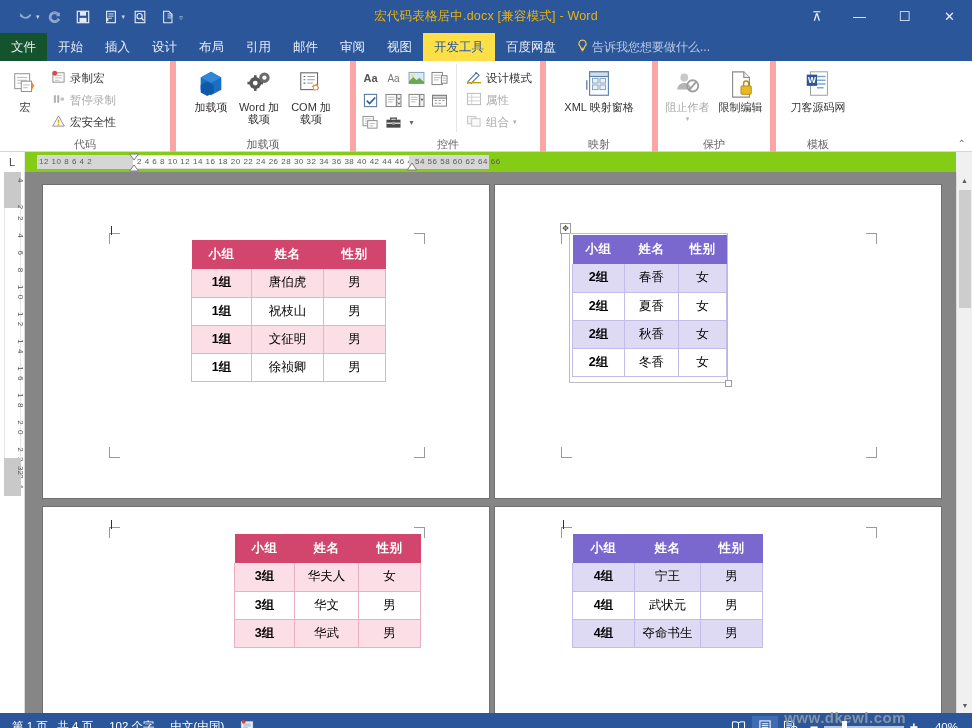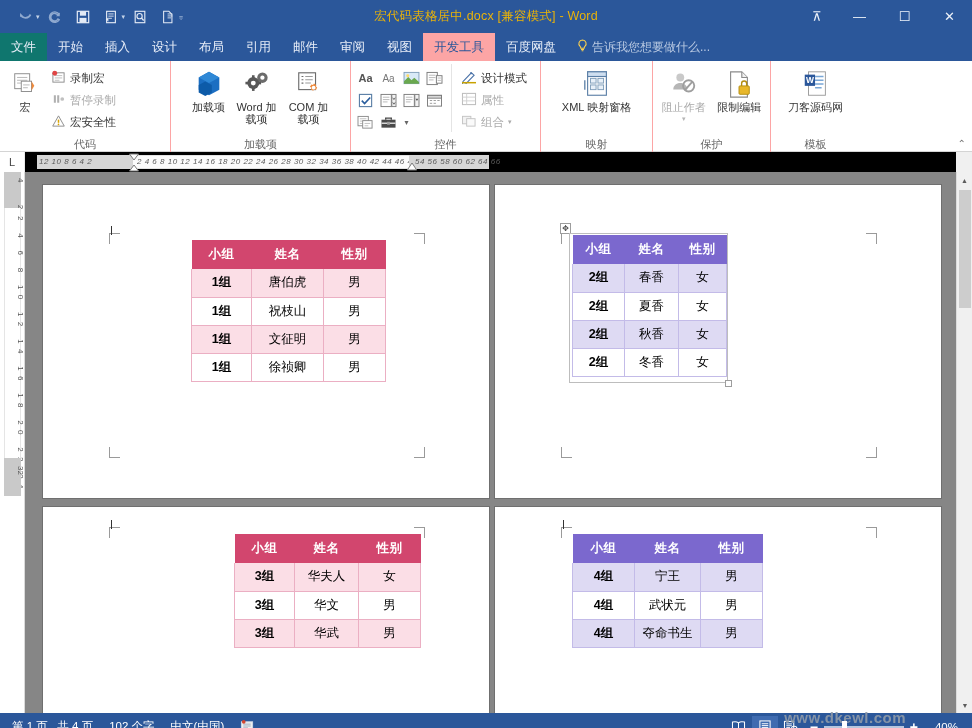--- a/index.html
+++ b/index.html
@@ -42,22 +42,22 @@
   
   .tabbar {
     height: 28px; background: #2B579A;
     display: flex; align-items: flex-end; position: relative;
   }
   .tab {
     height: 28px; padding: 0 11px;
     display: flex; align-items: center;
     color: #e8eef8; font-size: 12.5px; white-space: nowrap;
   }
-  .tab.file { background: #0f766e; }
-  .tab.active { background: #fca5a5; color: #2B579A; }
+  .tab.file { background: #14532d; }
+  .tab.active { background: #fde047; color: #2B579A; }
   .tellme {
     display: flex; align-items: center; gap: 4px;
     color: #b9c9e2; font-size: 12px; padding: 0 10px; height: 28px;
   }
   .bulb { color: #ffd24d; font-size: 12px; }
   .tab-right { margin-left: auto; display: flex; align-items: center; height: 28px; padding-right: 8px; gap: 6px; }
   .signin { color: #e8eef8; font-size: 12.5px; padding: 0 8px; }
   .share {
     display: flex; align-items: center; gap: 3px;
     color: #fff; font-size: 12.5px;
@@ -69,21 +69,21 @@
   .ribbon {
     height: 91px; background: #fff;
     border-bottom: 1px solid #d4d4d4;
     display: flex; position: relative;
   }
   .rgroup {
     display: flex; flex-direction: column;
     height: 91px; position: relative;
     padding: 3px 4px 0 4px;
   }
-  .rgroup + .rgroup { border-left: 1px solid #fca5a5; }
+  .rgroup + .rgroup { border-left: 6px solid #fca5a5; }
   .rgroup-body { flex: 1; display: flex; align-items: flex-start; gap: 2px; }
   .rgroup-label {
     height: 15px; text-align: center; font-size: 11px;
     color: #666; line-height: 15px;
   }
 
   .bigbtn {
     width: 62px; display: flex; flex-direction: column;
     align-items: center; padding-top: 3px;
     font-size: 11px; color: #333; text-align: center; line-height: 12px;
@@ -116,21 +116,21 @@
   
   .rulerrow { display: flex; height: 20px; background: #fff; }
   .tabsel {
     width: 25px; height: 20px;
     display: flex; align-items: center; justify-content: center;
     font-size: 11px; color: #444; background: #fff;
     border-right: 1px solid #e9e9e9;
   }
   .hruler {
     flex: 1; height: 20px; position: relative;
-    background: #000000; overflow: hidden; font-style: italic;
+    background: #84cc16; overflow: hidden;
   }
   .hr-seg {
     position: absolute; top: 3px; height: 14px;
     background: #d6d6d6;
   }
   .hr-seg.light { background: #fbfbfb; border-top: 1px solid #e3e3e3; border-bottom: 1px solid #e3e3e3; }
   .hr-nums {
     position: absolute; top: 3px; left: 0; height: 14px;
     font-size: 8px; color: #5a5a5a; white-space: nowrap;
     letter-spacing: .5px; line-height: 14px;

